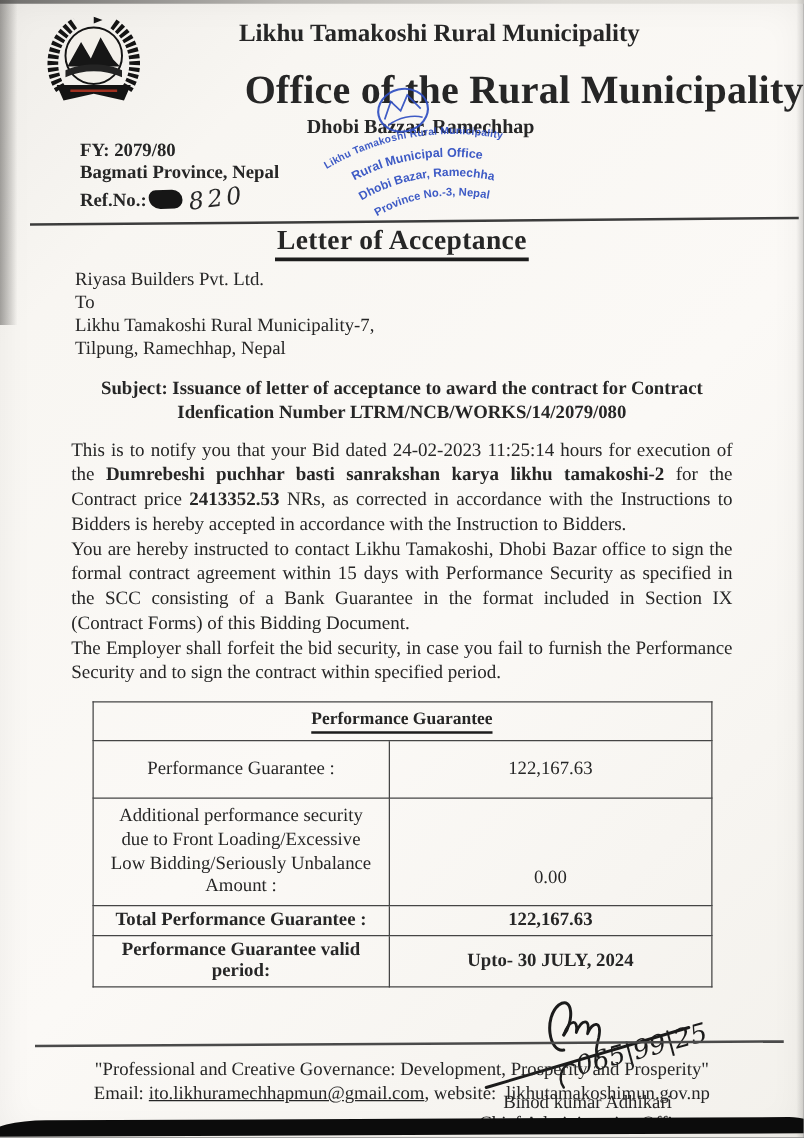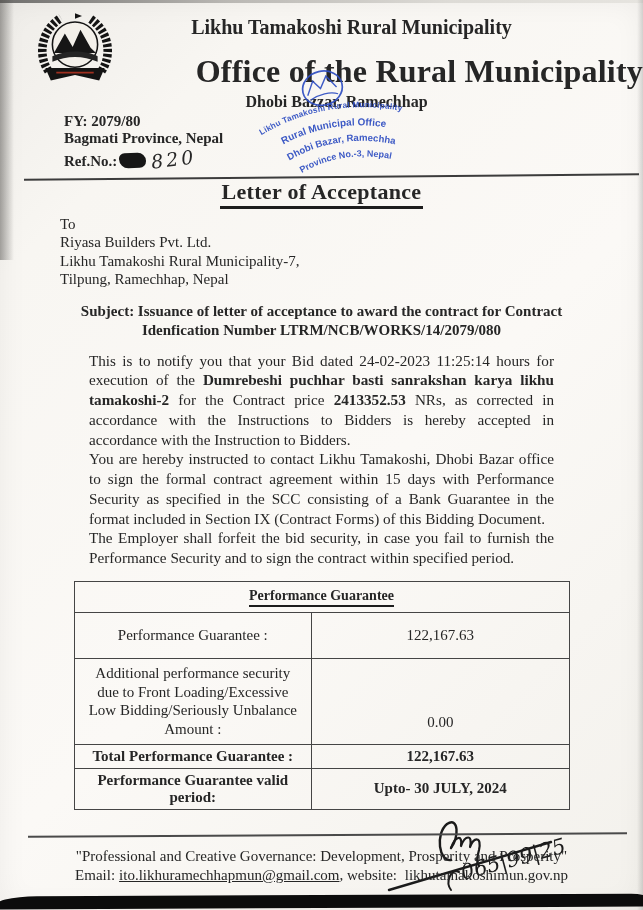--- a/index.html
+++ b/index.html
@@ -42,21 +42,21 @@
   .date-line{text-align:right;font-size:15px;padding:10px 24px 0 0;}
   .title-wrap{text-align:center;margin-top:1px;}
   .title{display:inline-block;font-size:22px;font-weight:bold;
     border-bottom:3px solid #1d1d1d;padding:0 2px 1px 2px;letter-spacing:.3px;}
 
   .recipient{padding:6px 0 0 60px;font-size:15px;line-height:1.22;}
   .recipient div{margin:0;}
 
   .subject{width:500px;margin:14px auto 0 auto;text-align:center;font-weight:bold;font-size:15px;line-height:1.25;}
 
-  .body-text{padding:0 89px;margin-top:11px;font-size:15.2px;line-height:1.3;text-align:justify;}
+  .body-text{padding:0 57px;margin-top:11px;font-size:15.2px;line-height:1.3;text-align:justify;}
   .body-text p{margin:0;}
   .b{font-weight:bold;}
 
   
   table.pg{width:496px;margin:13px auto 0 auto;border-collapse:collapse;font-size:15px;}
   table.pg,table.pg th,table.pg td{border:1.6px solid #454545;}
   table.pg th{padding:5px;}
   .tbl-title{display:inline-block;font-size:14px;font-weight:bold;border-bottom:2.5px solid #1d1d1d;padding-bottom:1px;}
   table.pg td{text-align:center;padding:4px 10px;}
   td.c-label{width:48%;}
@@ -134,22 +134,22 @@
 
     <hr class="head-rule">
   </div>
 
 
   <div class="title-wrap">
     <span class="title">Letter of Acceptance</span>
   </div>
 
   <div class="recipient">
+    <div>Riyasa Builders Pvt. Ltd.</div>
     <div>To</div>
-    <div>Riyasa Builders Pvt. Ltd.</div>
     <div>Likhu Tamakoshi Rural Municipality-7,</div>
     <div>Tilpung, Ramechhap, Nepal</div>
   </div>
 
   <div class="subject">
     <div>Subject: Issuance of letter of acceptance to award the contract for Contract</div>
     <div>Idenfication Number LTRM/NCB/WORKS/14/2079/080</div>
   </div>
 
   <div class="body-text">

